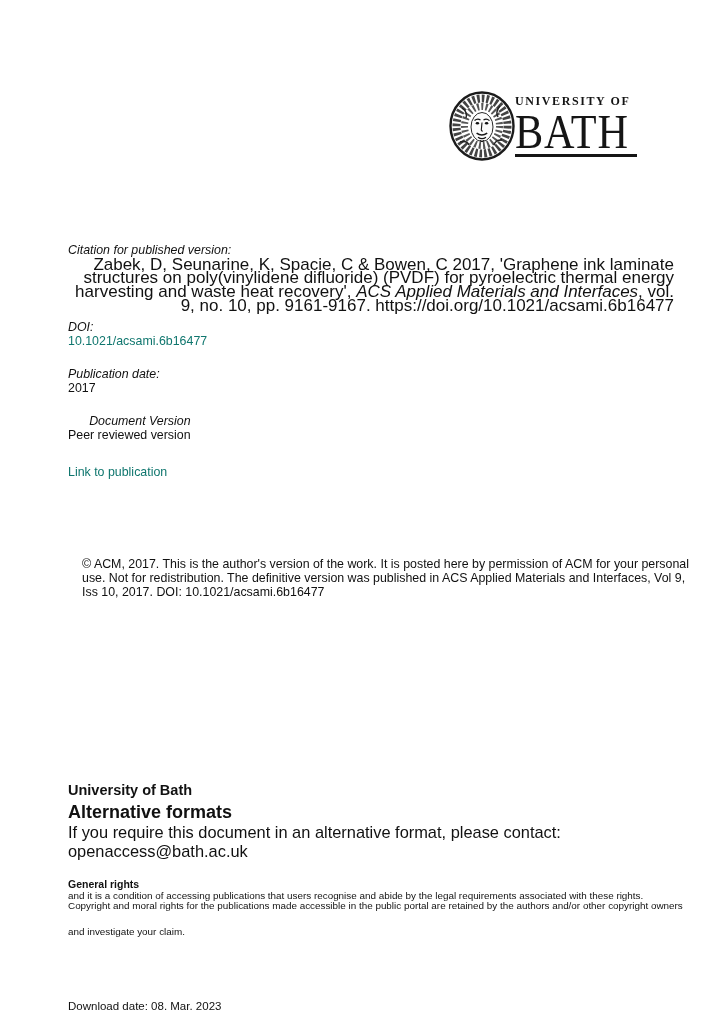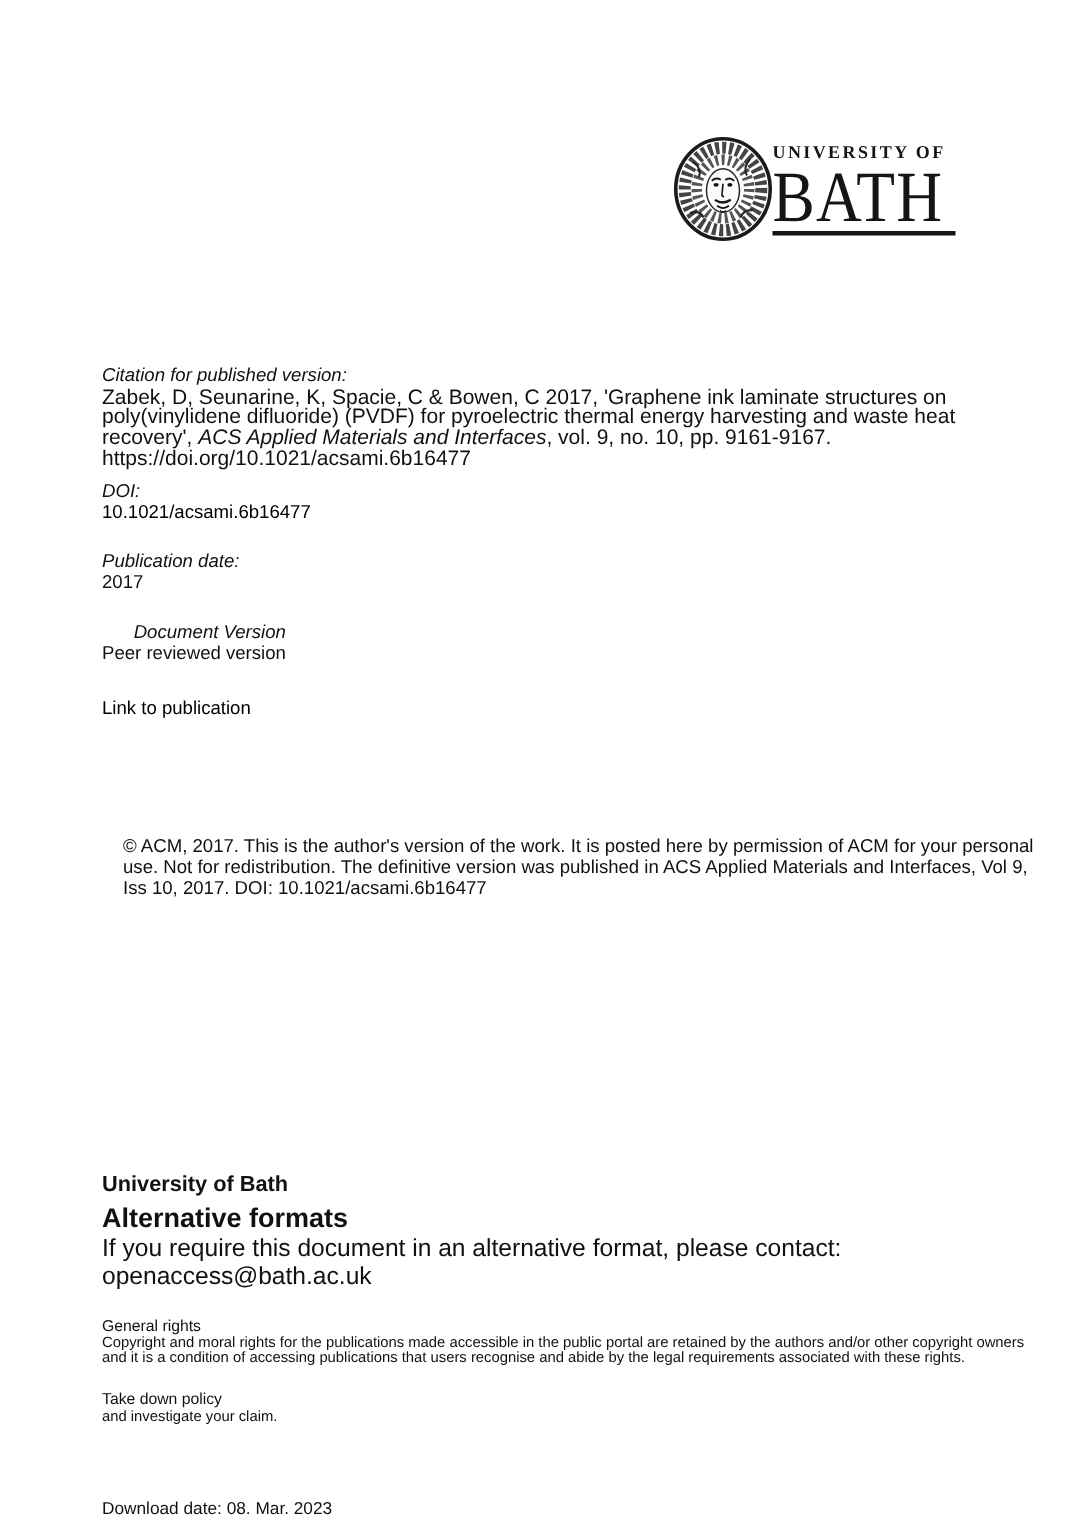--- a/index.html
+++ b/index.html
@@ -21,34 +21,34 @@
     font-family:"Liberation Serif", serif; font-weight:normal; font-size:48px;
     line-height:44px; letter-spacing:1px; color:#151515;
     transform:scale(0.88,1); transform-origin:left top; margin-top:1px;
   }
   .logo-underline { position:absolute; left:67px; top:64px; width:122px; height:3px; background:#151515; }
 
   
   .sec { left:68px; }
   .lbl-i { font-style:italic; font-size:12.4px; line-height:13.6px; white-space:nowrap; }
   .val   { font-size:12.4px; line-height:13.6px; white-space:nowrap; }
-  .body-12 { font-size:14px; line-height:13.7px; }
-  .link { color:#000000; cursor:pointer; text-decoration:none; }
+  .body-12 { font-size:17px; line-height:13.7px;text-align:right; }
+  .link { color:#0f766e; cursor:pointer; text-decoration:none; }
 
   .citation-body { width:606px; margin-top:0; }
   .citation-body .it { font-style:italic; }
 
   .copyright .ln { font-size:12.4px; line-height:14px; white-space:nowrap; }
 
   .uni-name { font-size:14.5px; font-weight:bold; white-space:nowrap;margin-top:40px; }
 
   .altf-heading { font-size:18px; font-weight:bold; line-height:21px; white-space:nowrap; }
   .altf-line { font-size:16.4px; line-height:19px; white-space:nowrap; }
 
-  .small-heading { font-size:10.5px; font-weight:normal; line-height:13px; white-space:nowrap; }
+  .small-heading { font-size:10.5px; font-weight:bold; line-height:13px; white-space:nowrap; }
   .small-line { font-size:9.9px; line-height:10.4px; white-space:nowrap; }
 
   .download { font-size:11.5px; white-space:nowrap; }
 </style>
 </head>
 <body>
 
 <div class="page">
 
   <div class="abs logo">
@@ -108,24 +108,23 @@
   <div class="abs sec uni-name" style="top:742px;">University of Bath</div>
 
   <div class="abs sec" style="top:802px;">
     <div class="altf-heading">Alternative formats</div>
     <div class="altf-line">If you require this document in an alternative format, please contact:</div>
     <div class="altf-line">openaccess@bath.ac.uk</div>
   </div>
 
   <div class="abs sec" style="top:878px;">
     <div class="small-heading">General rights</div>
+    <div class="small-line">and it is a condition of accessing publications that users recognise and abide by the legal requirements associated with these rights.</div>
     <div class="small-line">Copyright and moral rights for the publications made accessible in the public portal are retained by the authors and/or other copyright owners</div>
-    <div class="small-line">and it is a condition of accessing publications that users recognise and abide by the legal requirements associated with these rights.</div>
   </div>
 
   <div class="abs sec" style="top:927px;">
-    <div class="small-heading">Take down policy</div>
     <div class="small-line">and investigate your claim.</div>
   </div>
 
   <div class="abs sec download" style="top:1000px;">Download date: 08. Mar. 2023</div>
 
 </div>
 
 </body></html>

